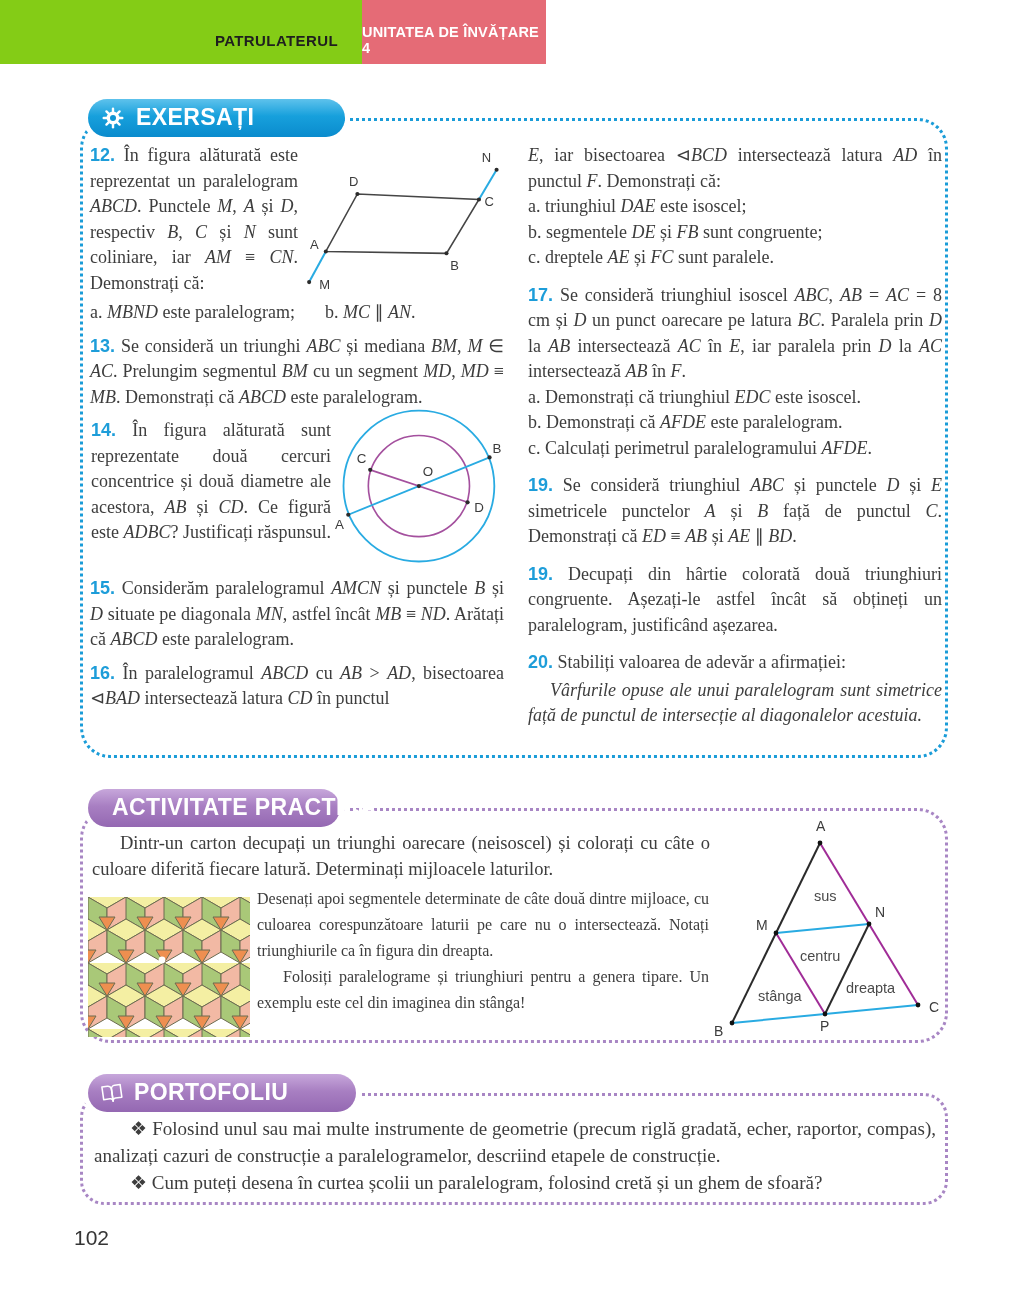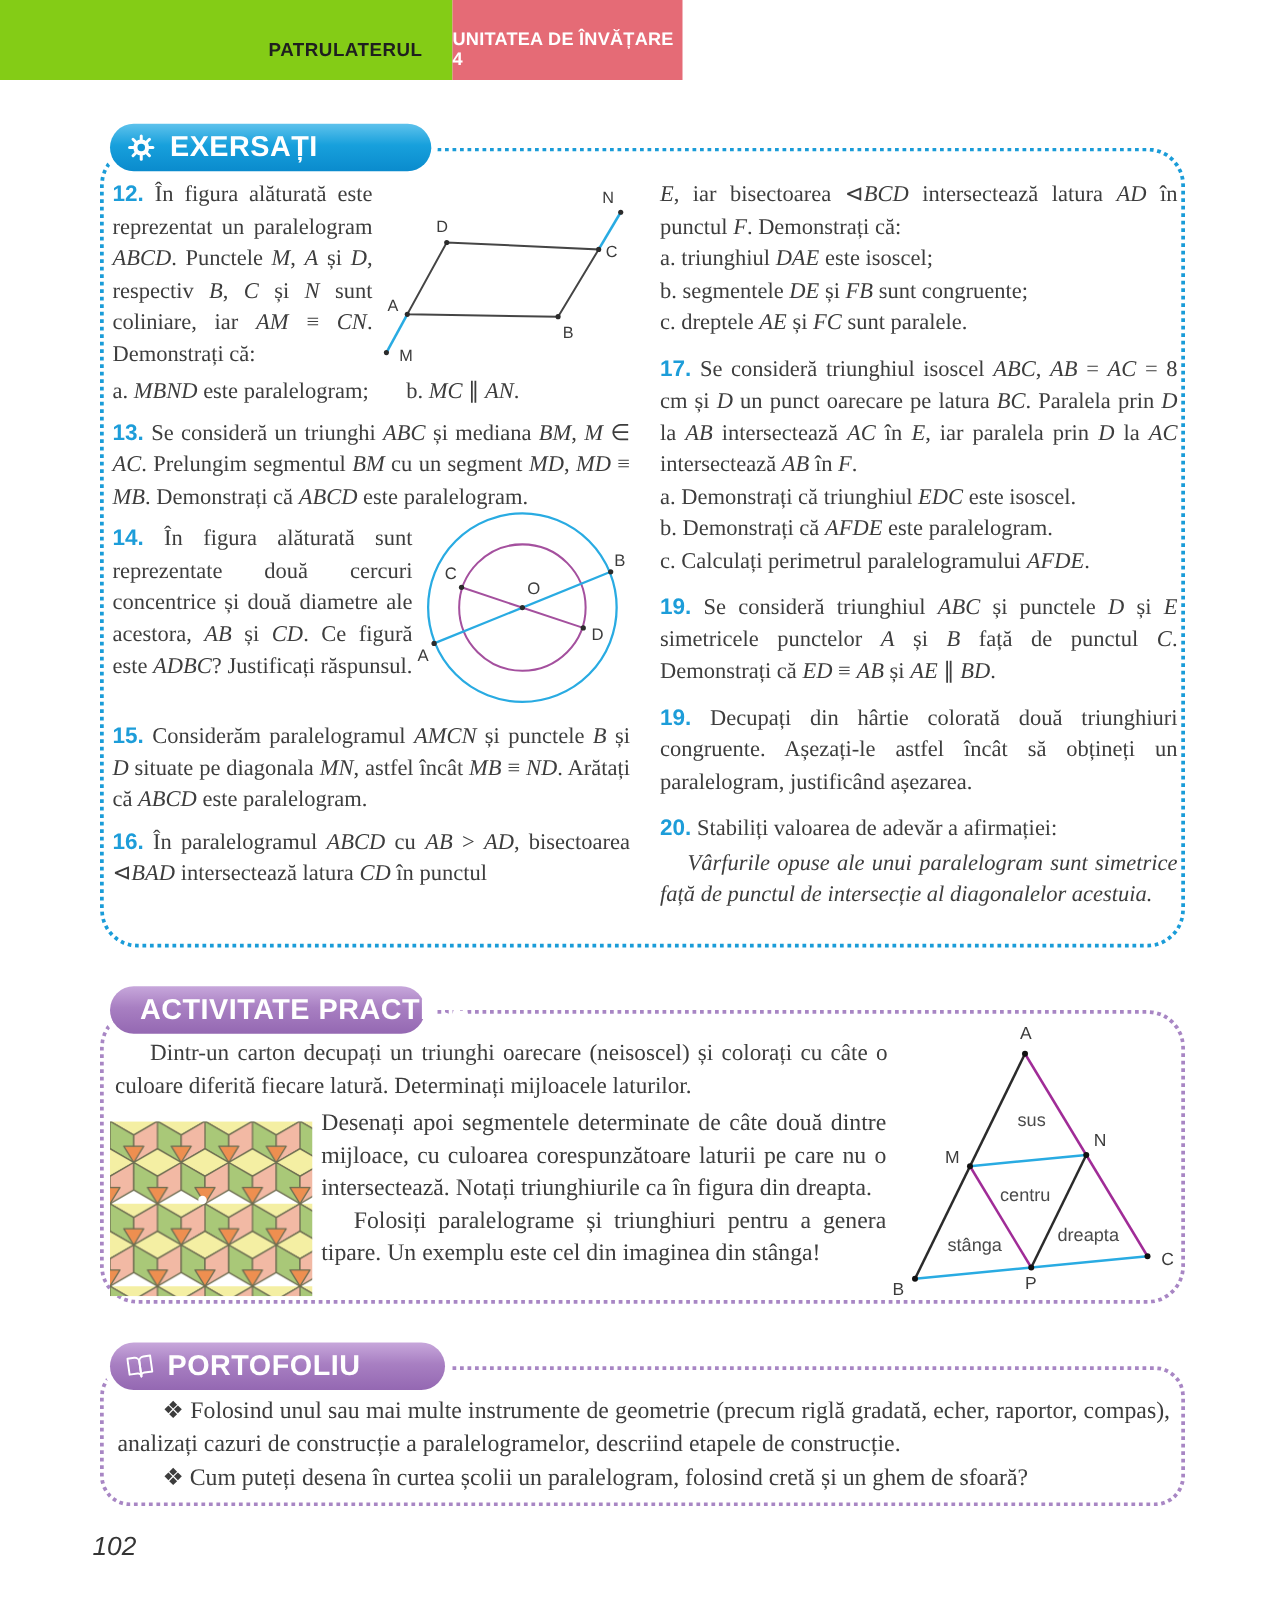--- a/index.html
+++ b/index.html
@@ -26,39 +26,39 @@
              color:#ffffff;letter-spacing:.4px;white-space:nowrap;padding-bottom:1px;}
   .pill-blue{left:88px;top:99px;width:257px;background:linear-gradient(#5ec2ec 0%,#17a0dc 45%,#0a8bcd 100%);}
   .pill-act {left:88px;top:789px;width:252px;background:linear-gradient(#c7a7db 0%,#a87fc2 45%,#9468b2 100%);}
   .pill-port{left:88px;top:1074px;width:268px;background:linear-gradient(#c7a7db 0%,#a87fc2 45%,#9468b2 100%);}
   
   .col{position:absolute;width:414px;font-size:18px;line-height:25.5px;text-align:justify;}
   .col-left{left:90px;top:143px;}
   .col-right{left:528px;top:143px;}
   .exnum{font-family:"Liberation Sans",sans-serif;font-weight:bold;color:#1d9dd9;}
   .ex{margin:0 0 8px 0;}
-  .exrow{display:flex;margin:0 0 4px 0;}
+  .exrow{display:flex;margin:0 0 4px 0;justify-content:center;}
   .ex i{font-style:italic;}
   .subitems div{text-align:left;}
   .ans{display:flex;gap:30px;text-align:center;margin:0 0 8px 0;}
   .statement{font-style:italic;text-indent:22px;margin-top:2px;}
   .fig{flex:0 0 auto;}
   
   .act-par1{position:absolute;left:92px;top:830px;width:618px;font-size:18.5px;line-height:26px;
             text-align:justify;text-indent:28px;}
-  .act-mid{position:absolute;left:257px;top:886px;width:452px;font-size:19px;line-height:26px;text-align:justify;}
+  .act-mid{position:absolute;left:257px;top:886px;width:452px;font-size:16px;line-height:26px;text-align:justify;}
   .act-mid .p3{text-indent:26px;}
   .act-pattern{position:absolute;left:88px;top:897px;}
   .act-tri{position:absolute;left:710px;top:815px;}
   
   .port-text{position:absolute;left:94px;top:1115px;width:842px;font-size:19px;line-height:27px;text-align:justify;}
   .port-text p{margin:0;text-indent:36px;}
   
   .pagenum{position:absolute;left:74px;top:1226px;font-family:"Liberation Sans",sans-serif;
-           font-size:21px;color:#353535;font-style:italic;}
+           font-size:21px;color:#353535;}
   
   text{font-family:"Liberation Sans",sans-serif;}
   .ptlbl{font-size:14px;fill:#3c3c3c;}
   .rglbl{font-size:14.5px;fill:#4a4a4a;}
 </style>
 </head>
 <body>
 
 <div class="hdr-light">
   <span>PATRULATERUL</span>

